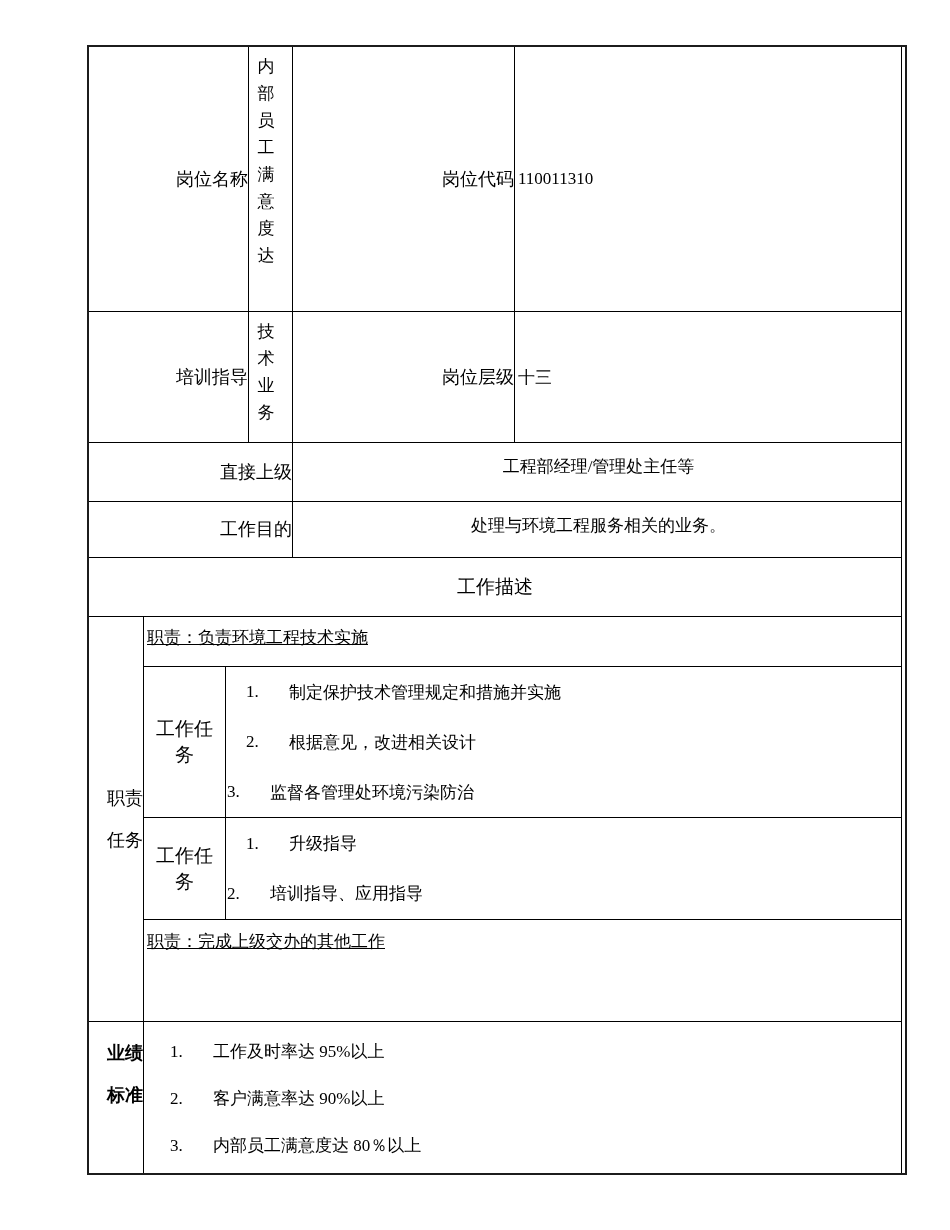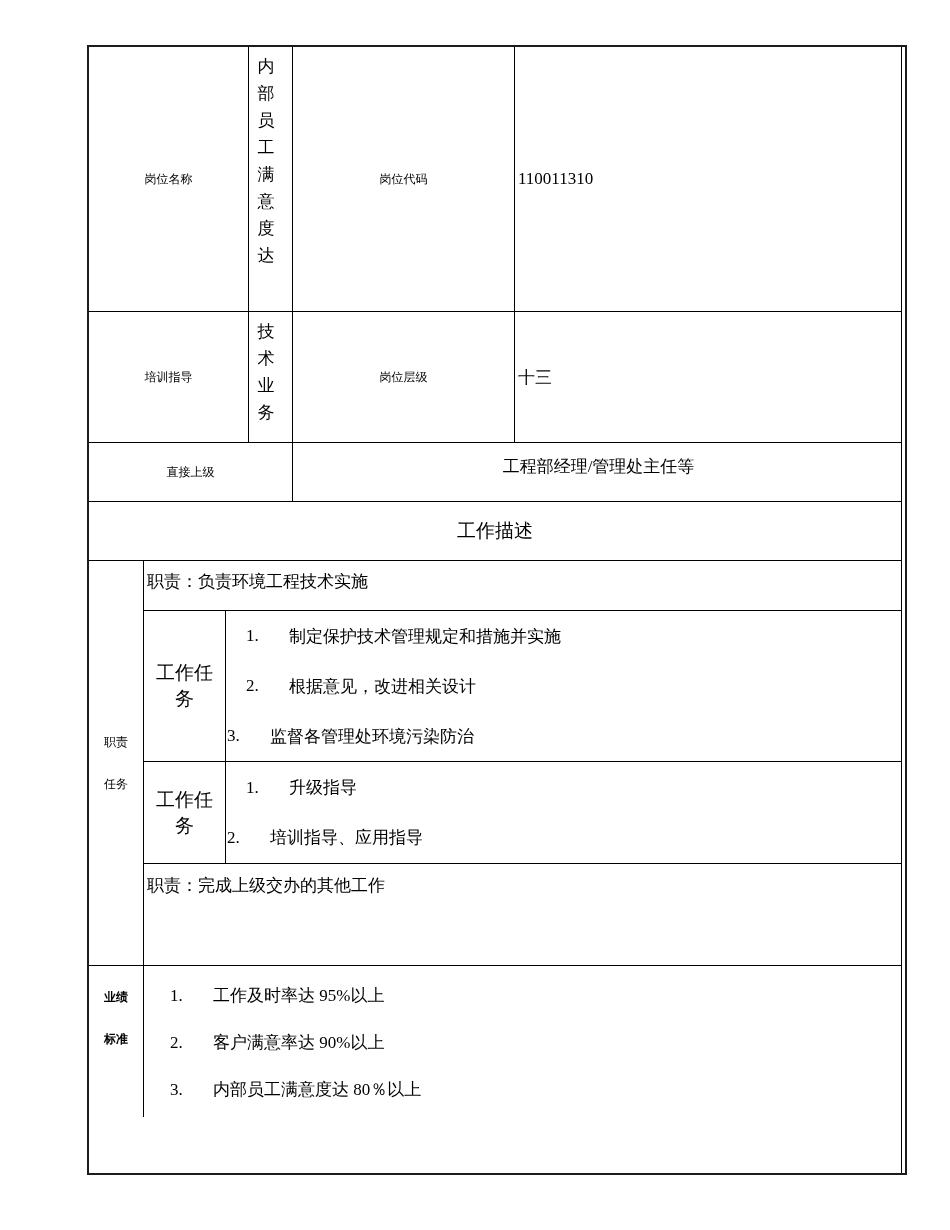--- a/index.html
+++ b/index.html
@@ -20,39 +20,39 @@
   .row.last{border-bottom:none;}
   .cell{box-sizing:border-box;border-right:1px solid #000;overflow:hidden;}
   .cell.end{border-right:none;}
   
   .c1{width:160px;}  .c2{width:44px;}  .c3{width:222px;}  .c4{flex:1;}
   .cm{width:204px;}                       
   .sl{width:55px;}   .tl{width:82px;}     
   .fx{flex:1;justify-content:center;}
   
   .lbl{
-    display:flex;align-items:center;justify-content:center;
-    font-size:12px;text-align:center;line-height:1.35;
+    display:flex;align-items:center;justify-content:flex-end;
+    font-size:18px;text-align:center;line-height:1.35;
   }
   .lbl.top{align-items:flex-start;padding-top:10px;font-weight:bold;}
   .lbl .two{line-height:42px;}
   
   .val{display:flex;align-items:center;font-size:17px;padding-left:3px;}
   .val.topish{align-items:flex-start;padding-top:12px;}
   
   .vert{display:flex;justify-content:center;padding-top:6px;}
   .vtext{display:block;width:26px;font-size:17px;line-height:27px;text-align:left;word-break:break-all;}
   
   .title-row{display:flex;align-items:center;justify-content:center;font-size:19px;padding-bottom:0;box-sizing:border-box;}
   
   .duties-right{flex:1;display:flex;flex-direction:column;}
   .drow{display:flex;box-sizing:border-box;border-bottom:1px solid #000;}
   .drow.last{border-bottom:none;}
   .duty{align-items:center;font-size:17px;padding:0 0 14px 3px;align-items:center;}
-  .duty span{margin-top:6px;}
+  .duty span{margin-top:6px;text-decoration:underline;}
   .duty{display:flex;align-items:center;}
   .tlbl{display:flex;align-items:center;justify-content:center;text-align:center;font-size:19px;}
   .list{flex:1;display:flex;flex-direction:column;justify-content:center;}
   .li{display:flex;align-items:center;font-size:17px;padding-left:20px;height:50px;box-sizing:border-box;}
   .li .num{display:inline-block;min-width:13px;margin-right:30px;}
   .li.outdent{padding-left:1px;}
   
   .perf{padding-top:6px;justify-content:flex-start;}
   .perf .li{height:47px;padding-left:26px;}
 </style>
@@ -95,20 +95,28 @@
 
       <div class="row" style="height:59px">
         <div class="cell cm lbl">
           <span>直接上级</span>
         </div>
         <div class="cell fx end val topish">
           <span>工程部经理/管理处主任等</span>
         </div>
       </div>
 
+      <div class="row" style="height:56px">
+        <div class="cell cm lbl">
+          <span>工作目的</span>
+        </div>
+        <div class="cell fx end val topish">
+          <span>处理与环境工程服务相关的业务。</span>
+        </div>
+      </div>
 
       <div class="row title-row" style="height:59px">
         <span>工作描述</span>
       </div>
 
       <div class="row" style="height:405px">
         <div class="cell sl lbl">
           <span class="two"><span>职责</span><br><span>任务</span></span>
         </div>
         <div class="duties-right">

